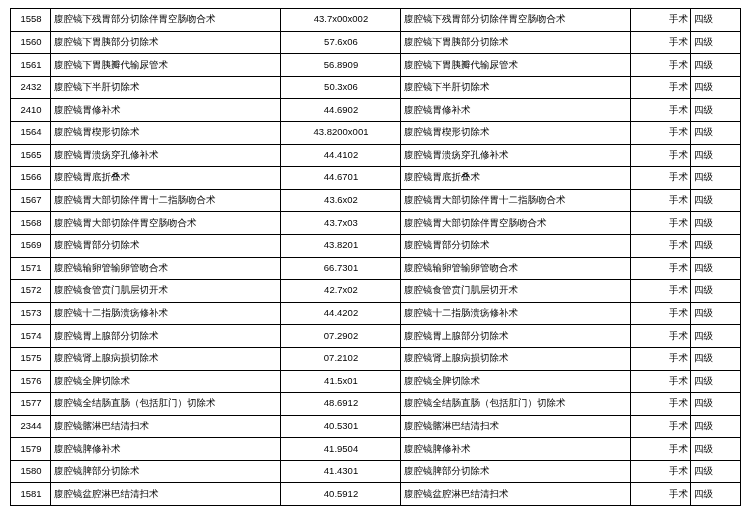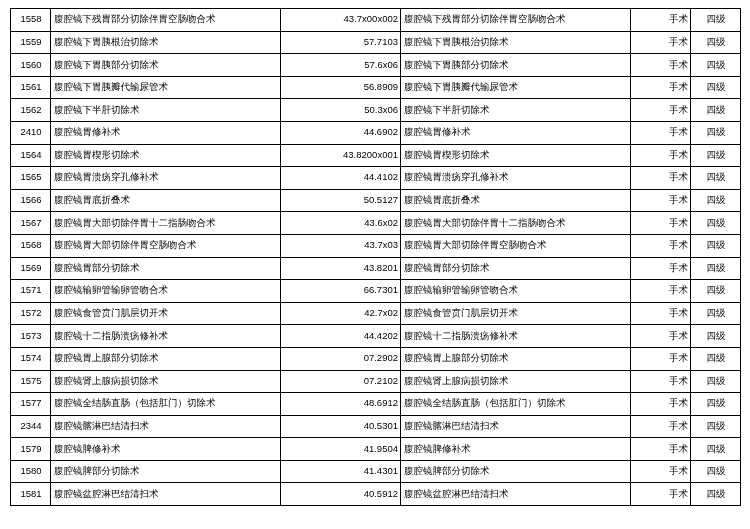--- a/index.html
+++ b/index.html
@@ -37,23 +37,23 @@
     overflow: hidden;
   }
   col.c-code  { width: 40px; }
   col.c-name1 { width: 230px; }
   col.c-num   { width: 120px; }
   col.c-name2 { width: 230px; }
   col.c-type  { width: 60px; }
   col.c-level { width: 50px; }
 
   td.code  { text-align: center; }
-  td.num   { text-align: right; }
+  td.num   { text-align: center; }
   td.type  { text-align: right; }
-  td.level { text-align: center; }
+  td.level { text-align: left; }
 </style>
 </head>
 <body>
 
 <div class="page">
   <table class="proc-table">
     <colgroup>
       <col class="c-code">
       <col class="c-name1">
       <col class="c-num">
@@ -64,45 +64,37 @@
     <tbody>
         <tr>
           <td class="code">1558</td>
           <td class="name1">腹腔镜下残胃部分切除伴胃空肠吻合术</td>
           <td class="num">43.7x00x002</td>
           <td class="name2">腹腔镜下残胃部分切除伴胃空肠吻合术</td>
           <td class="type">手术</td>
           <td class="level">四级</td>
         </tr>
         <tr>
-          <td class="code">1559</td>
-          <td class="name1">腹腔镜下胃胰根治切除术</td>
-          <td class="num">57.7103</td>
-          <td class="name2">腹腔镜下胃胰根治切除术</td>
-          <td class="type">手术</td>
-          <td class="level">四级</td>
-        </tr>
-        <tr>
           <td class="code">1560</td>
           <td class="name1">腹腔镜下胃胰部分切除术</td>
           <td class="num">57.6x06</td>
           <td class="name2">腹腔镜下胃胰部分切除术</td>
           <td class="type">手术</td>
           <td class="level">四级</td>
         </tr>
         <tr>
           <td class="code">1561</td>
           <td class="name1">腹腔镜下胃胰瓣代输尿管术</td>
           <td class="num">56.8909</td>
           <td class="name2">腹腔镜下胃胰瓣代输尿管术</td>
           <td class="type">手术</td>
           <td class="level">四级</td>
         </tr>
         <tr>
-          <td class="code">1562</td>
+          <td class="code">2432</td>
           <td class="name1">腹腔镜下半肝切除术</td>
           <td class="num">50.3x06</td>
           <td class="name2">腹腔镜下半肝切除术</td>
           <td class="type">手术</td>
           <td class="level">四级</td>
         </tr>
         <tr>
           <td class="code">2410</td>
           <td class="name1">腹腔镜胃修补术</td>
           <td class="num">44.6902</td>
@@ -122,21 +114,21 @@
           <td class="code">1565</td>
           <td class="name1">腹腔镜胃溃疡穿孔修补术</td>
           <td class="num">44.4102</td>
           <td class="name2">腹腔镜胃溃疡穿孔修补术</td>
           <td class="type">手术</td>
           <td class="level">四级</td>
         </tr>
         <tr>
           <td class="code">1566</td>
           <td class="name1">腹腔镜胃底折叠术</td>
-          <td class="num">50.5127</td>
+          <td class="num">44.6701</td>
           <td class="name2">腹腔镜胃底折叠术</td>
           <td class="type">手术</td>
           <td class="level">四级</td>
         </tr>
         <tr>
           <td class="code">1567</td>
           <td class="name1">腹腔镜胃大部切除伴胃十二指肠吻合术</td>
           <td class="num">43.6x02</td>
           <td class="name2">腹腔镜胃大部切除伴胃十二指肠吻合术</td>
           <td class="type">手术</td>
@@ -188,20 +180,28 @@
           <td class="num">07.2902</td>
           <td class="name2">腹腔镜胃上腺部分切除术</td>
           <td class="type">手术</td>
           <td class="level">四级</td>
         </tr>
         <tr>
           <td class="code">1575</td>
           <td class="name1">腹腔镜肾上腺病损切除术</td>
           <td class="num">07.2102</td>
           <td class="name2">腹腔镜肾上腺病损切除术</td>
+          <td class="type">手术</td>
+          <td class="level">四级</td>
+        </tr>
+        <tr>
+          <td class="code">1576</td>
+          <td class="name1">腹腔镜全脾切除术</td>
+          <td class="num">41.5x01</td>
+          <td class="name2">腹腔镜全脾切除术</td>
           <td class="type">手术</td>
           <td class="level">四级</td>
         </tr>
         <tr>
           <td class="code">1577</td>
           <td class="name1">腹腔镜全结肠直肠（包括肛门）切除术</td>
           <td class="num">48.6912</td>
           <td class="name2">腹腔镜全结肠直肠（包括肛门）切除术</td>
           <td class="type">手术</td>
           <td class="level">四级</td>

